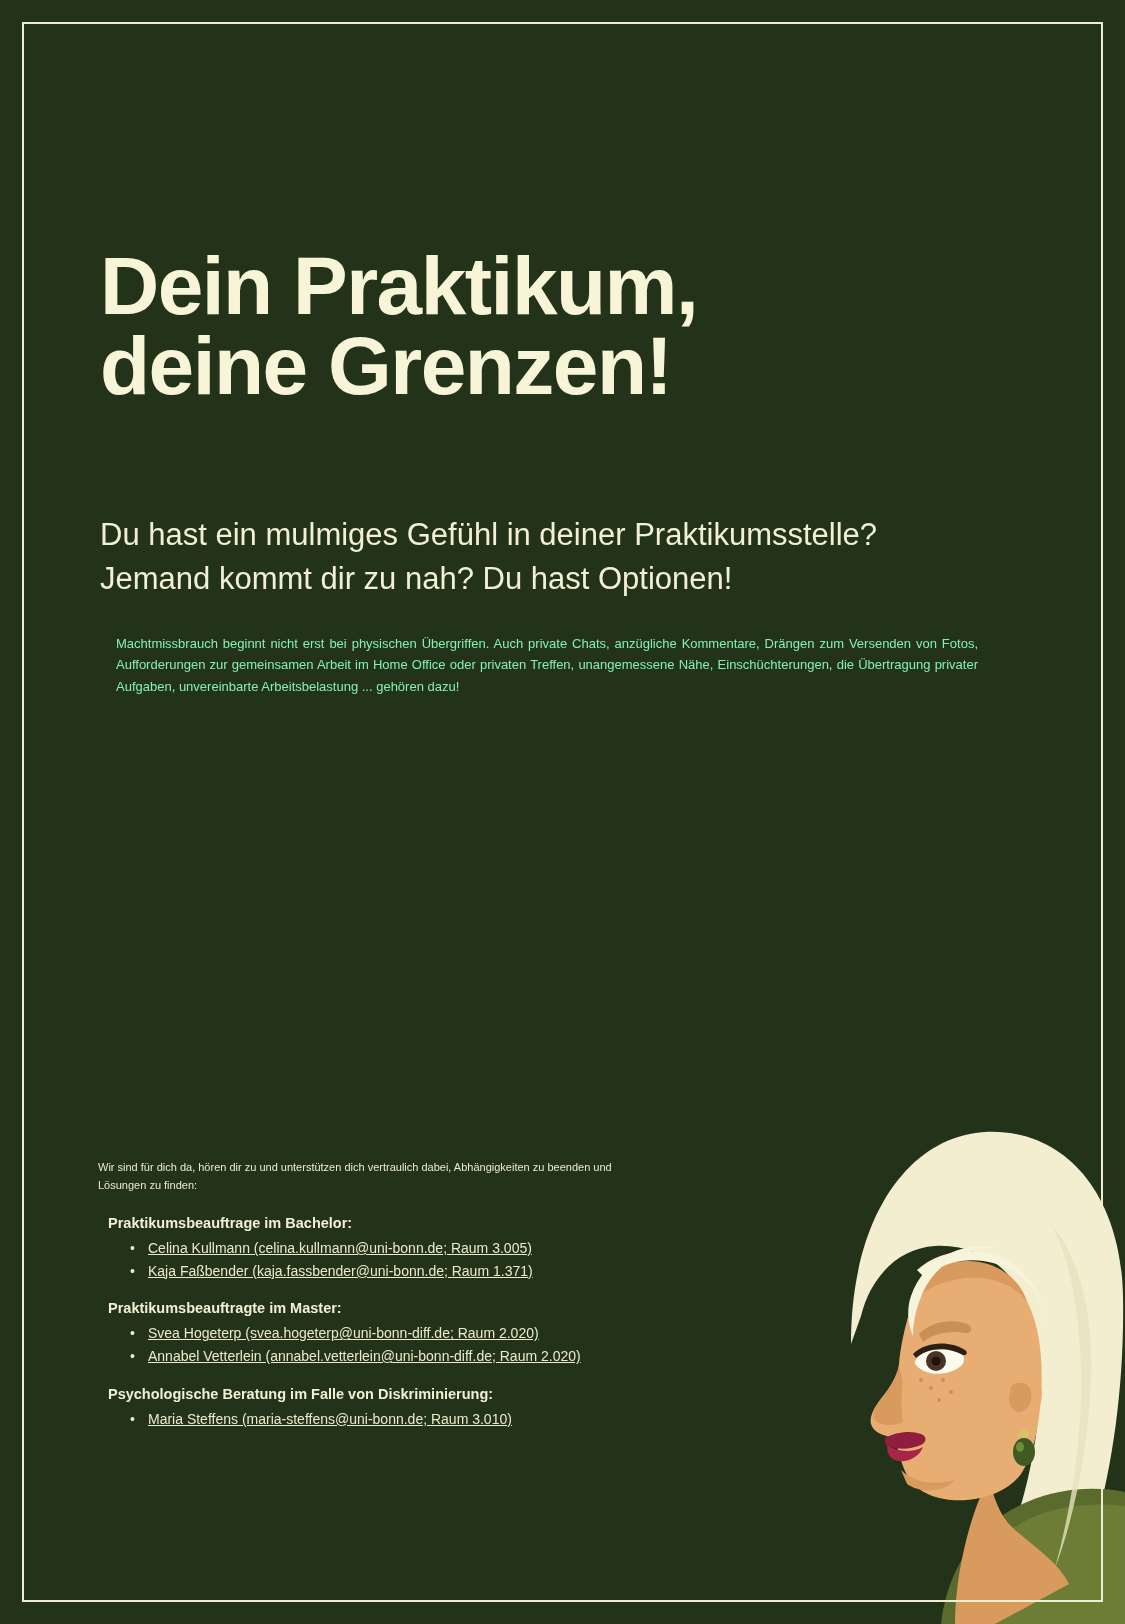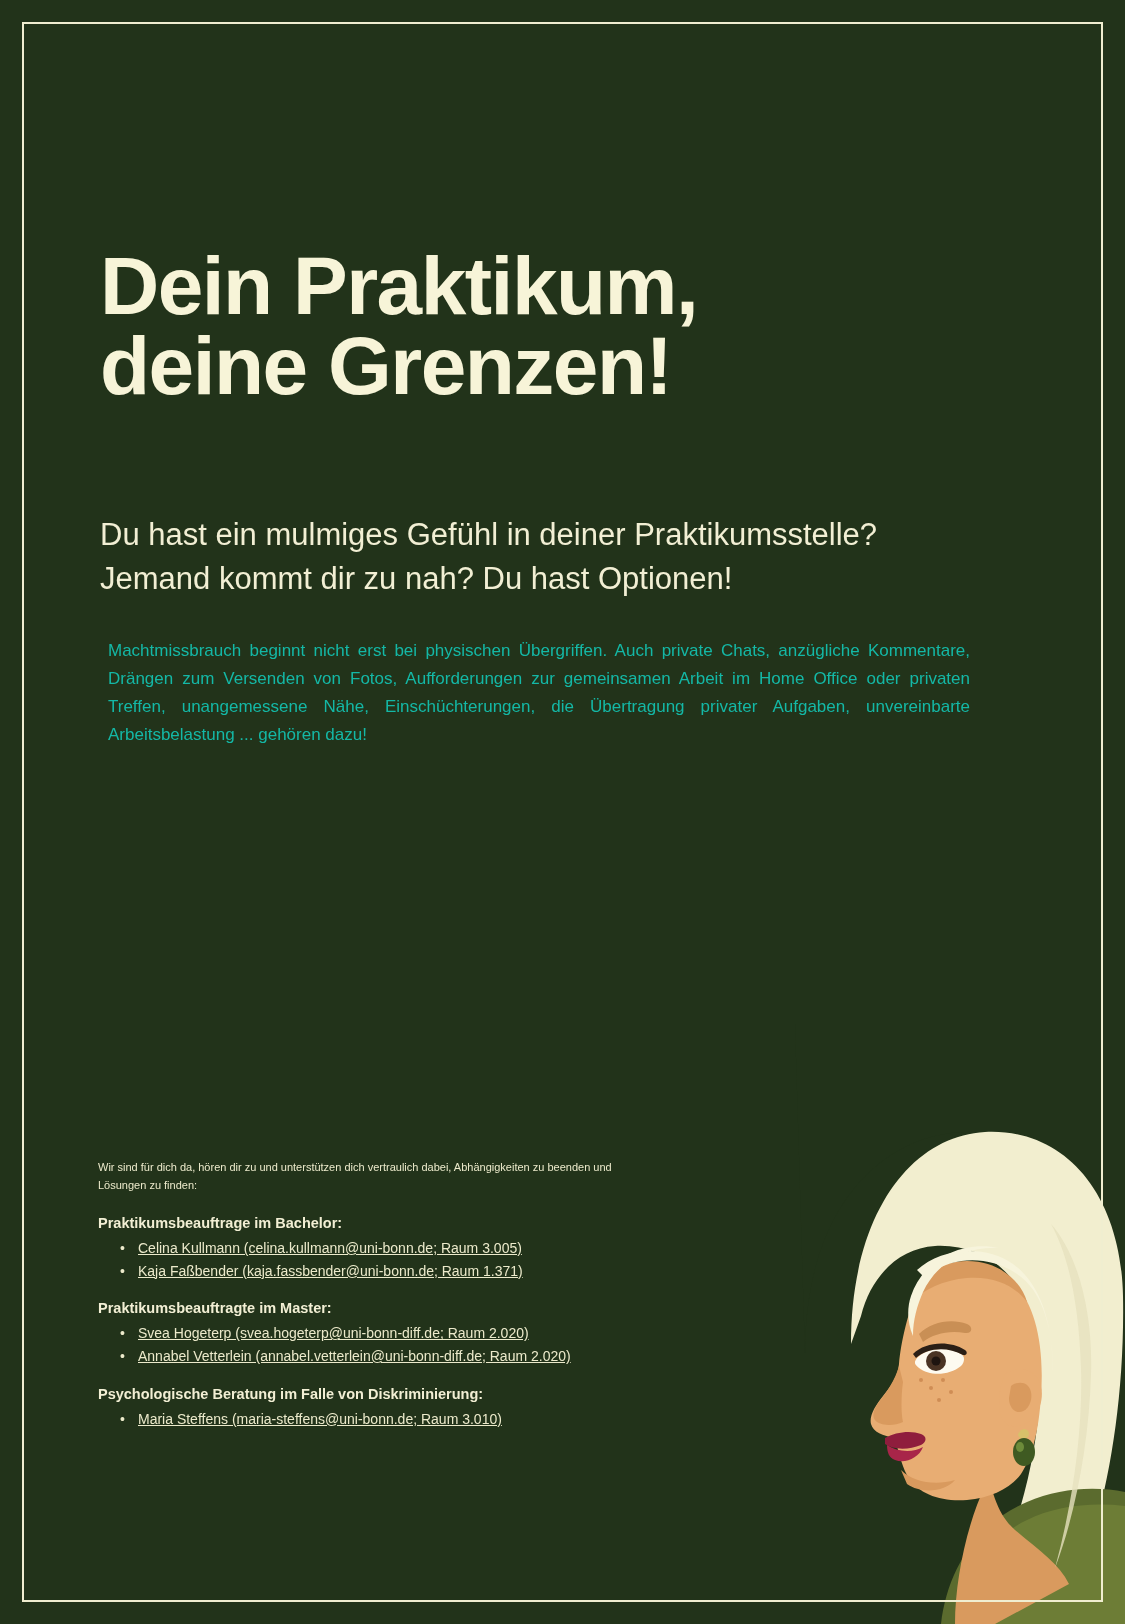--- a/index.html
+++ b/index.html
@@ -62,40 +62,40 @@
     font-size: 31px;
     line-height: 1.42;
     font-weight: 400;
     color: #f2efd4;
   }
   .subhead .line {
     display: block;
   }
   .bodytext {
     position: absolute;
-    left: 108px;
+    left: 116px;
     top: 620px;
     width: 862px;
-    font-size: 17px;
+    font-size: 13px;
     line-height: 1.65;
-    color: #14b8a6;
+    color: #86efac;
     text-align: justify;
   }
   .support {
     position: absolute;
     left: 98px;
     top: 1148px;
     width: 560px;
     font-size: 11px;
     line-height: 1.6;
     color: #eceacb;
   }
   .contacts {
     position: absolute;
-    left: 98px;
+    left: 108px;
     top: 1215px;
     width: 620px;
     font-size: 14.5px;
     color: #eceacb;
   }
   .group {
     margin-bottom: 18px;
   }
   .group:last-child {
     margin-bottom: 0;

